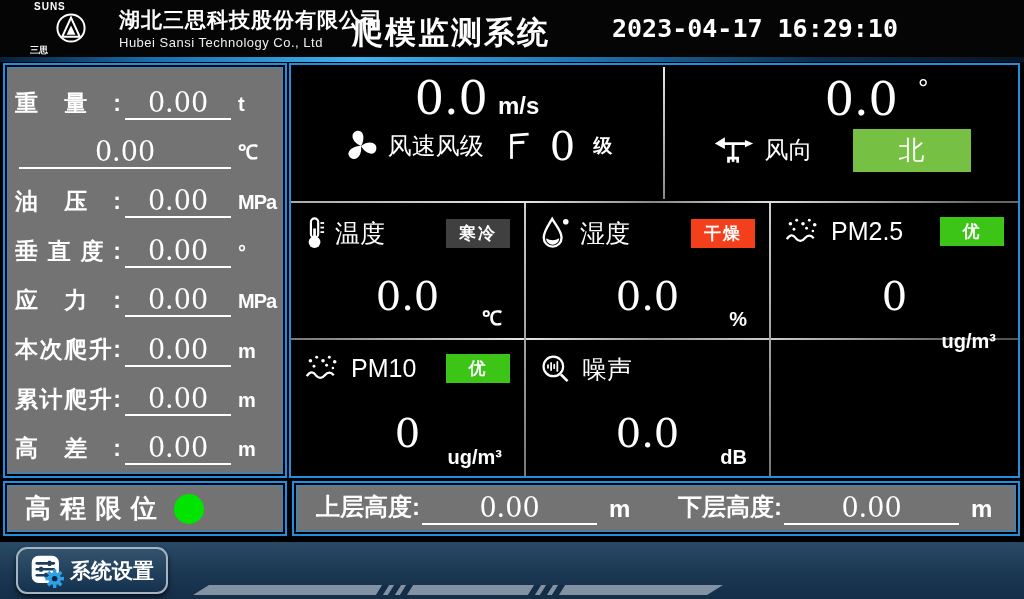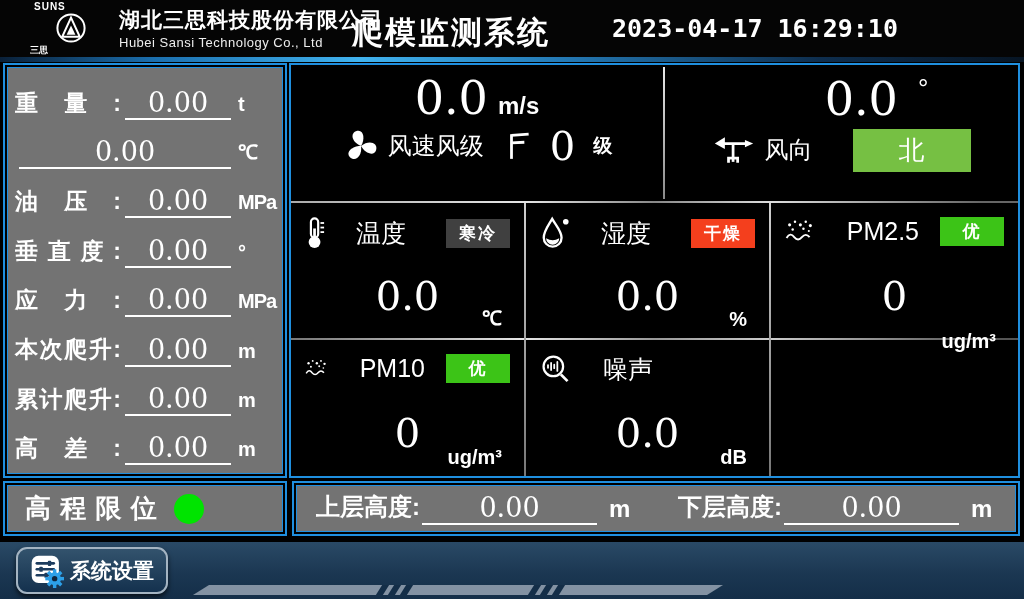--- a/index.html
+++ b/index.html
@@ -63,21 +63,21 @@
   .compass-badge { width:118px; height:43px; margin-left:40px; text-align:center;
                    line-height:43px; font-size:26px; color:#fff; }
 
   .env-cell { position:absolute; }
   .e-temp  { left:0;     top:138px; width:233px; height:135px; }
   .e-hum   { left:235px; top:138px; width:243px; height:135px; }
   .e-pm25  { left:480px; top:138px; right:0;     height:157px; }
   .e-pm10  { left:0;     top:275px; width:233px; height:136px; }
   .e-noise { left:235px; top:275px; width:243px; height:136px; }
   .e-empty { left:480px; top:275px; right:0;     height:136px; }
-  .cell-head { position:absolute; top:13px; left:14px; right:14px; display:flex; align-items:center;gap:21px; }
+  .cell-head { position:absolute; top:13px; left:14px; right:14px; display:flex; align-items:center; }
   .cell-label { font-size:25px; margin-left:10px; }
   .badge { margin-left:auto; min-width:64px; height:29px; line-height:29px; padding:0 8px;
            text-align:center; font-size:17px; font-weight:bold; letter-spacing:2px; color:#fff; }
   .cell-value { position:absolute; top:70px; left:0; right:0; text-align:center;
                 font-family:"DejaVu Serif", serif; font-size:40px; }
   .cell-unit { position:absolute; bottom:7px; right:22px; font-size:20px; font-weight:bold; }
 
   
   .limit-box { position:absolute; left:3px; top:481px; width:284px; height:55px;
                display:flex; align-items:center; padding-left:20px; }

